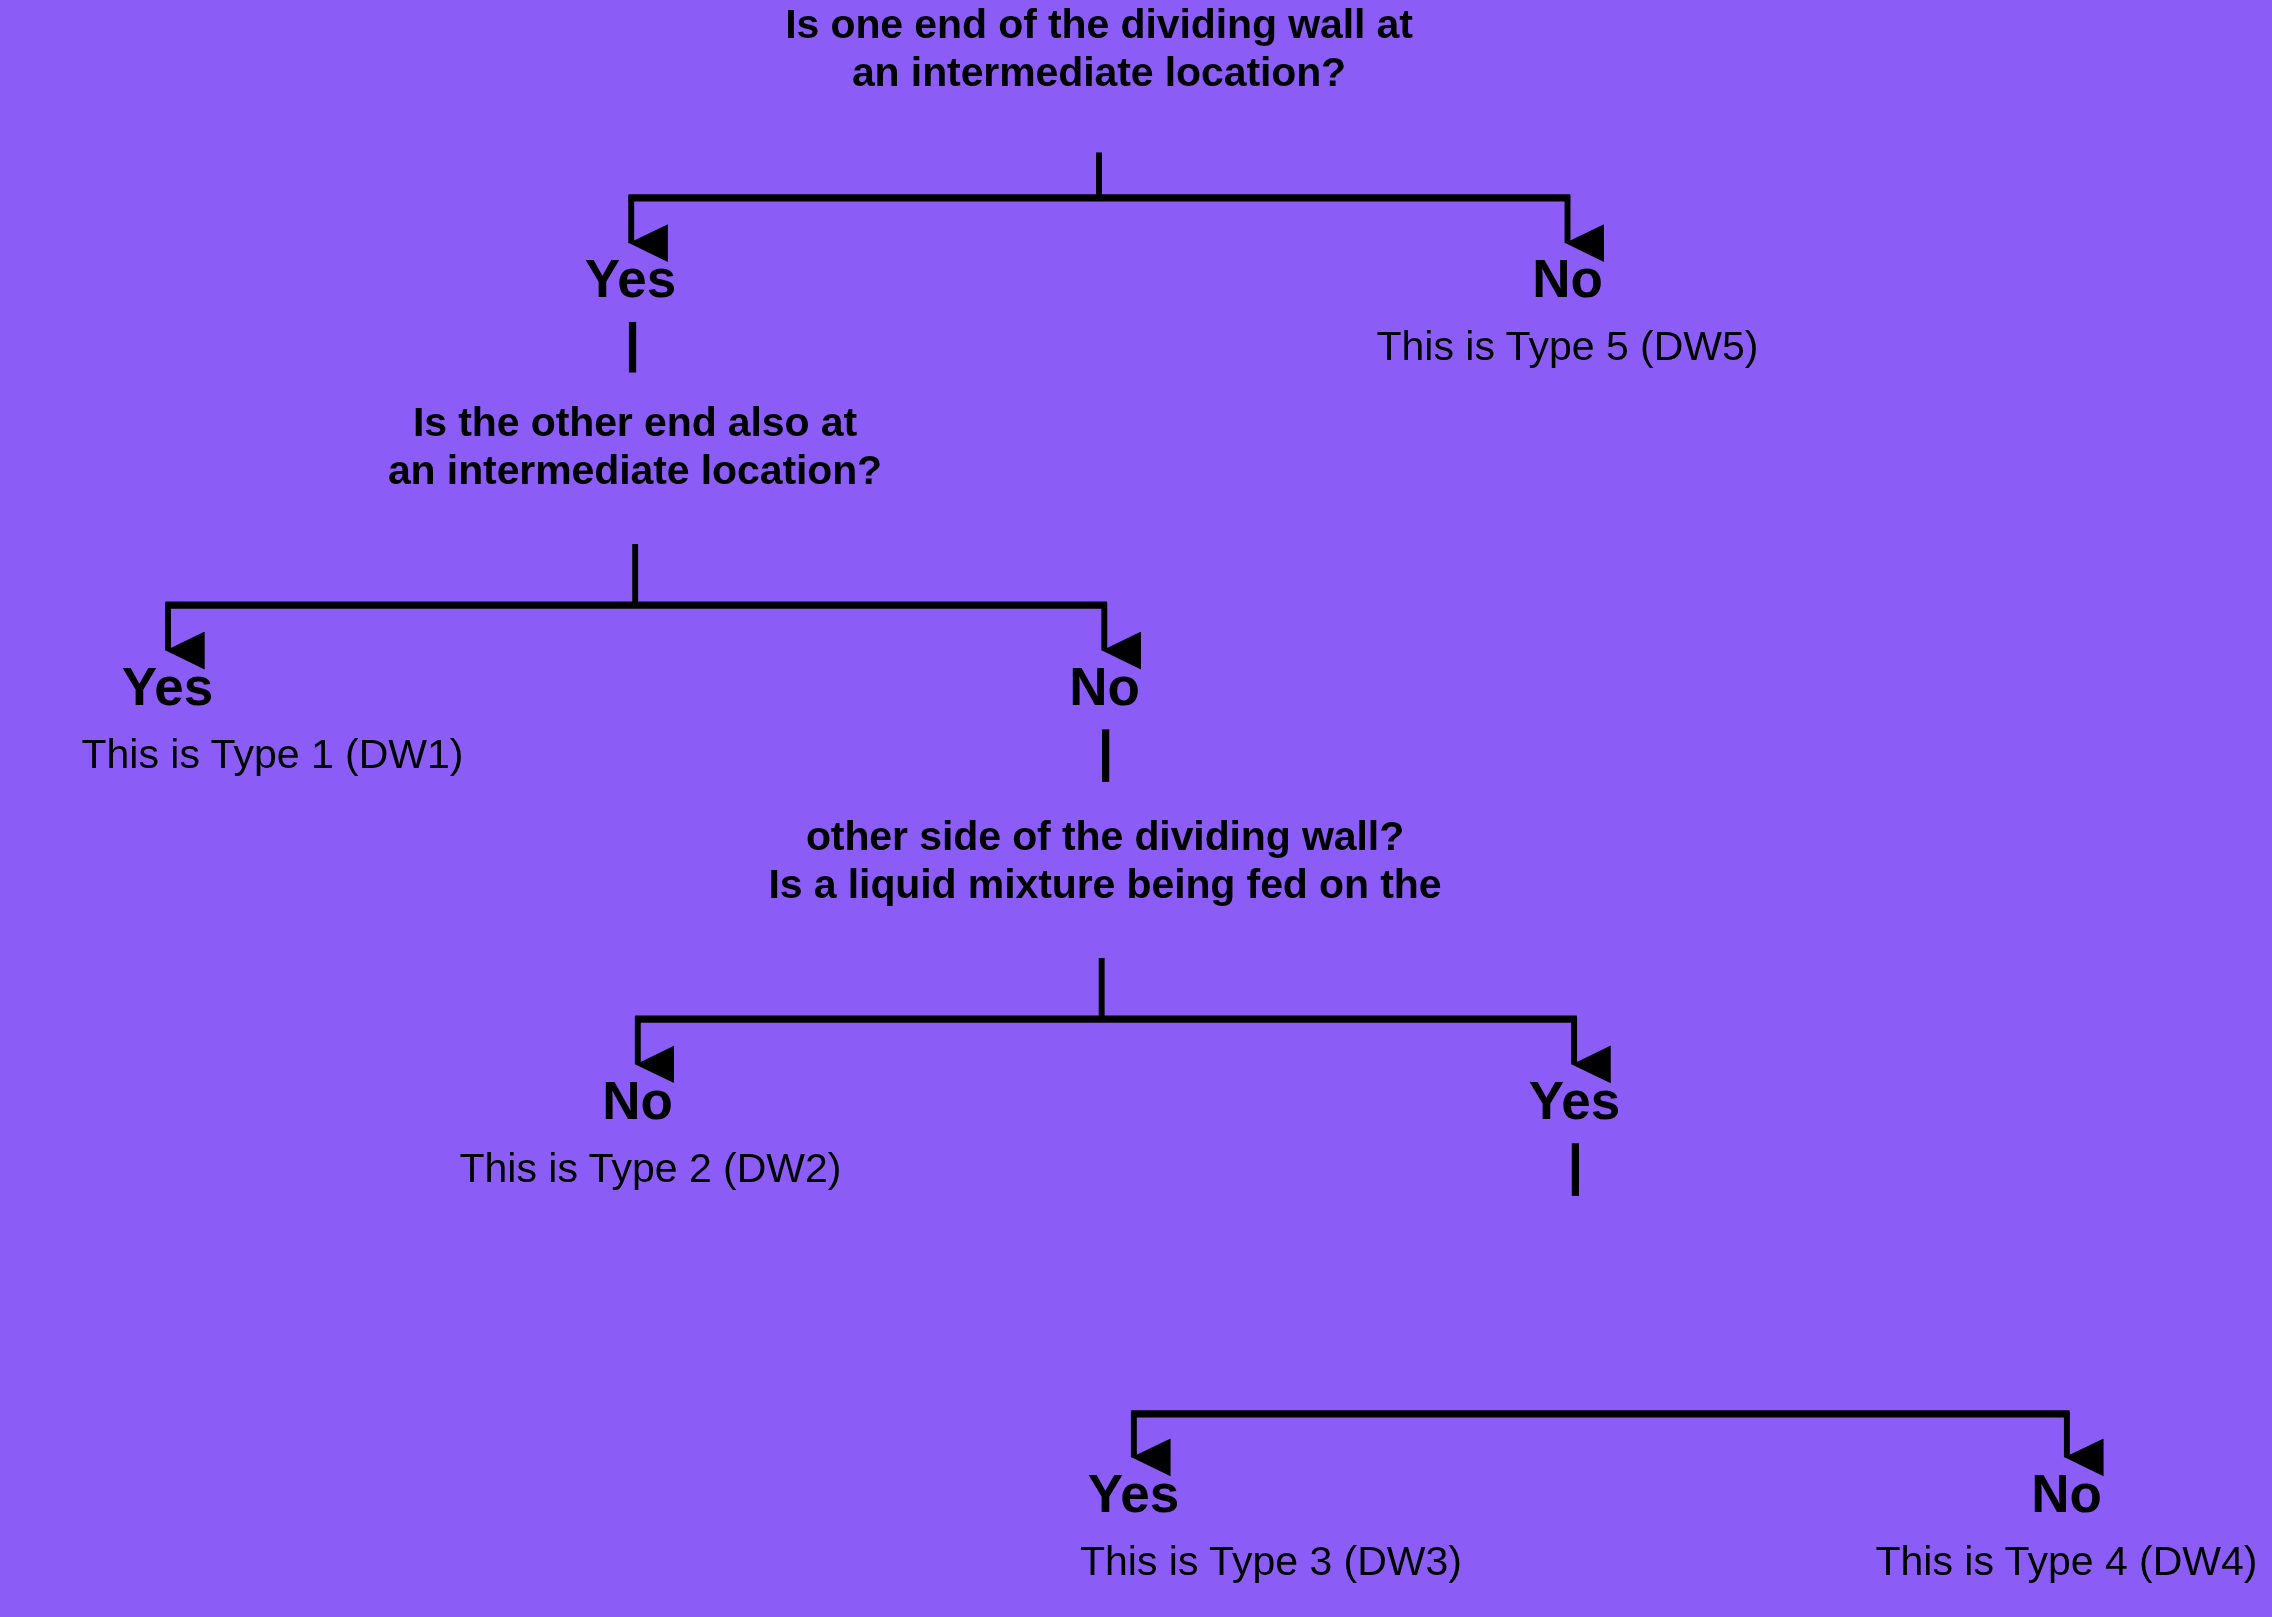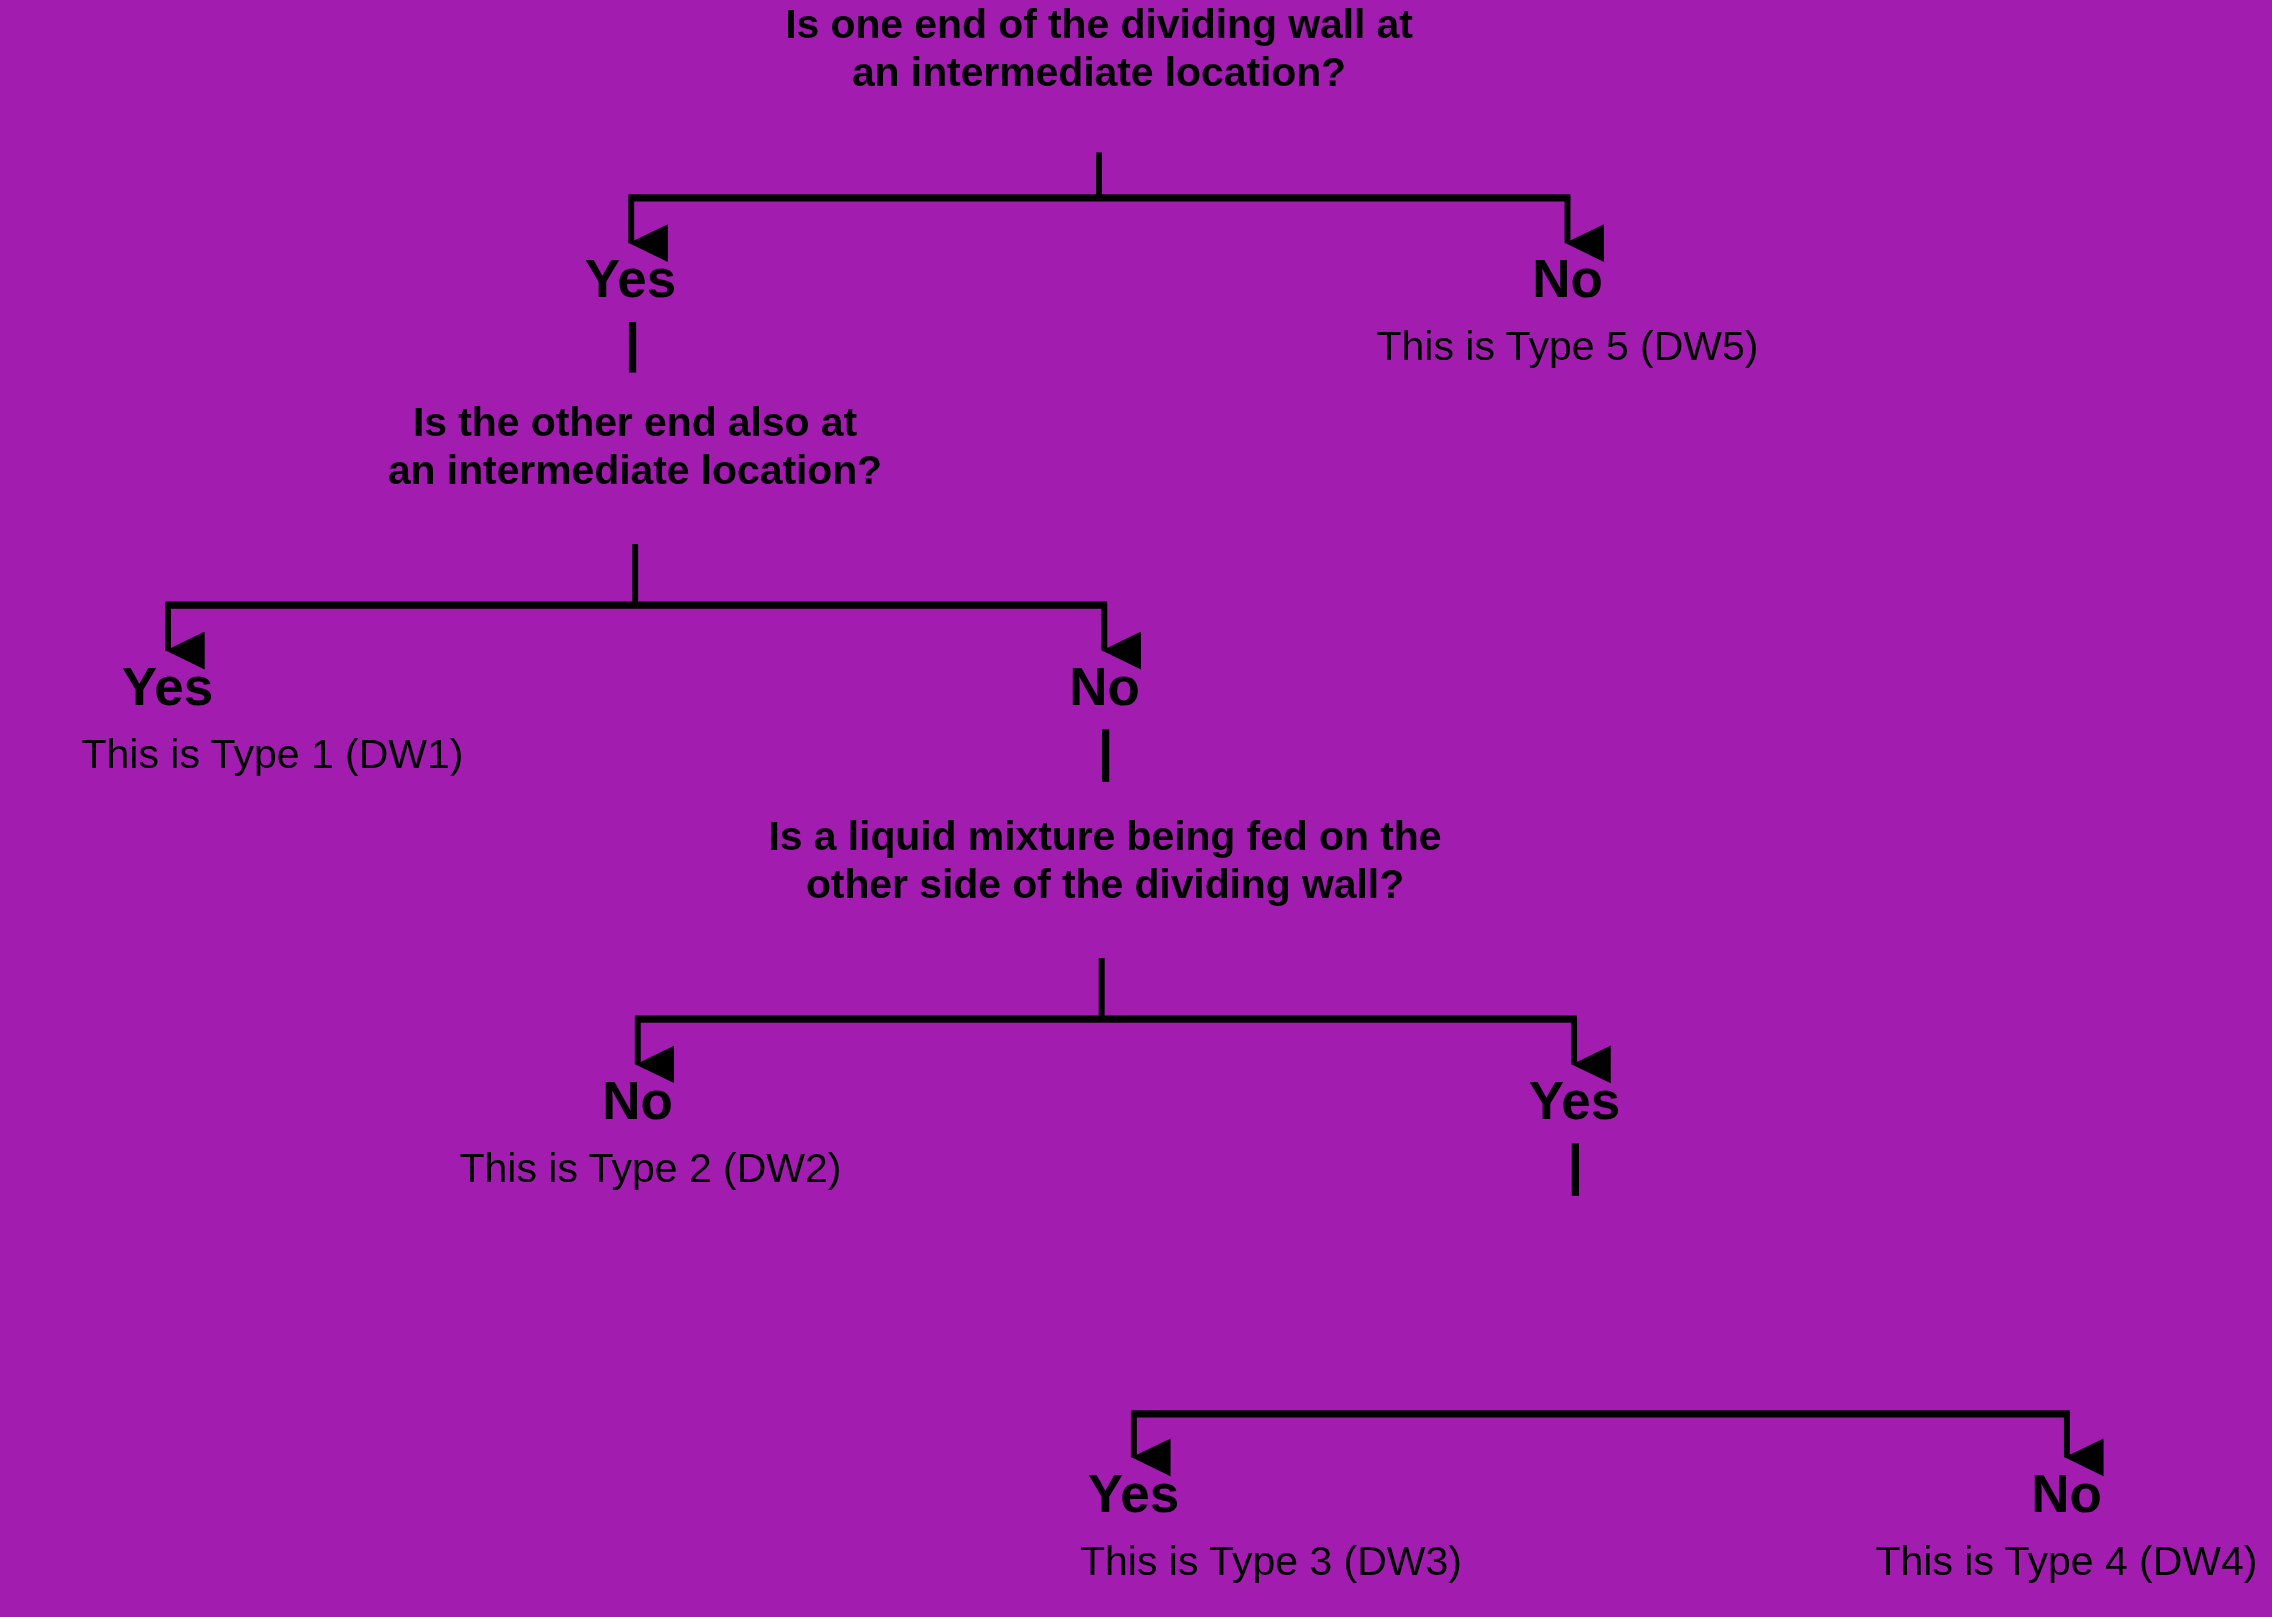--- a/index.html
+++ b/index.html
@@ -5,21 +5,21 @@
 <style>
   html, body {
     margin: 0;
     padding: 0;
     background: #ffffff;
   }
   #canvas {
     position: relative;
     width: 2273px;
     height: 1617px;
-    background: #a21caf;
+    background: #8b5cf6;
     font-family: "Liberation Sans", sans-serif;
     font-weight: bold;
     color: #000000;
     overflow: hidden;
   }
   .node {
     position: absolute;
     text-align: center;
     line-height: 1.18;
     white-space: nowrap;
@@ -123,22 +123,22 @@
     <span class="line">an intermediate location?</span>
   </div>
 
   <div class="branch-label" style="left:36px; top:656px; width:263px;">Yes</div>
 
   <div class="branch-label" style="left:973px; top:656px; width:263px;">No</div>
 
   <div class="result-text" style="left:-56px; top:731px; width:657px;">This is Type 1 (DW1)</div>
 
   <div class="node q-text" style="left:448px; top:812px; width:1314px;">
+    <span class="line">other side of the dividing wall?</span>
     <span class="line">Is a liquid mixture being fed on the</span>
-    <span class="line">other side of the dividing wall?</span>
   </div>
 
   <div class="branch-label" style="left:506px; top:1070px; width:263px;">No</div>
 
   <div class="branch-label" style="left:1443px; top:1070px; width:263px;">Yes</div>
 
   <div class="result-text" style="left:322px; top:1145px; width:657px;">This is Type 2 (DW2)</div>
 
   <div class="node q-text" style="left:918px; top:1265px; width:1314px;">
   </div>

